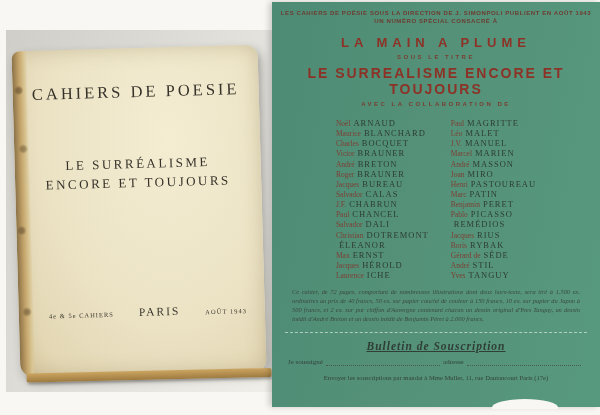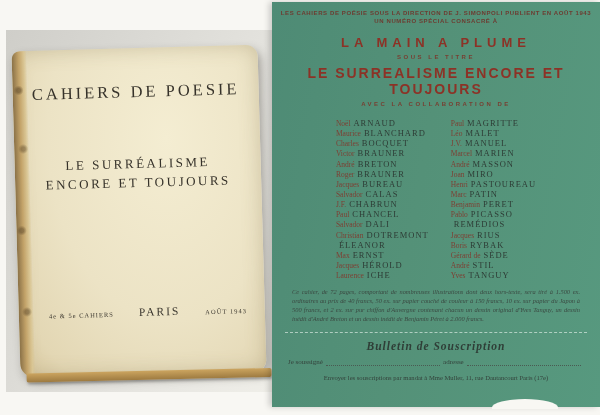--- a/index.html
+++ b/index.html
@@ -74,21 +74,21 @@
     font-size:14px;letter-spacing:2px;color:#8c3226;}
   .names{margin-top:9px;display:flex;justify-content:center;gap:22px;text-align:left;}
   .names ul{list-style:none;margin:0;padding:0;}
   .names li{height:10.15px;line-height:10.15px;white-space:nowrap;}
   .fn{font-size:7.5px;color:#7d4034;}
   .ln{font-size:8.5px;letter-spacing:1px;color:#2e3d36;margin-left:3px;}
   .edition{margin:9px 20px 0;font-style:italic;font-size:6.4px;line-height:9px;
     text-align:justify;color:#3a4a42;}
   .tearline{margin:9px auto 0;width:92%;border-top:1px dashed rgba(226,238,232,.65);height:0;}
   .bulletin-h{margin-top:7px;font-size:11.5px;font-weight:bold;font-style:italic;
-    letter-spacing:1px;color:#2f3e37;}
+    letter-spacing:1px;color:#2f3e37;text-decoration:underline;}
   .form{margin:6px 16px 0;font-size:7px;color:#33423b;text-align:left;}
   .frow{display:flex;align-items:flex-end;margin-top:5.5px;white-space:nowrap;}
   .leader{flex:1;border-bottom:1px dotted #4a5a52;margin:0 3px;height:7px;}
   .leader-short{flex:0 0 22px;border-bottom:1px dotted #4a5a52;margin:0 3px;height:7px;}
   .gap{flex:0 0 16px;}
   .note{font-weight:bold;font-size:5.8px;margin-left:4px;}
   .send{margin-top:7px;font-size:6.6px;line-height:9px;}
 </style>
 </head>
 <body>

